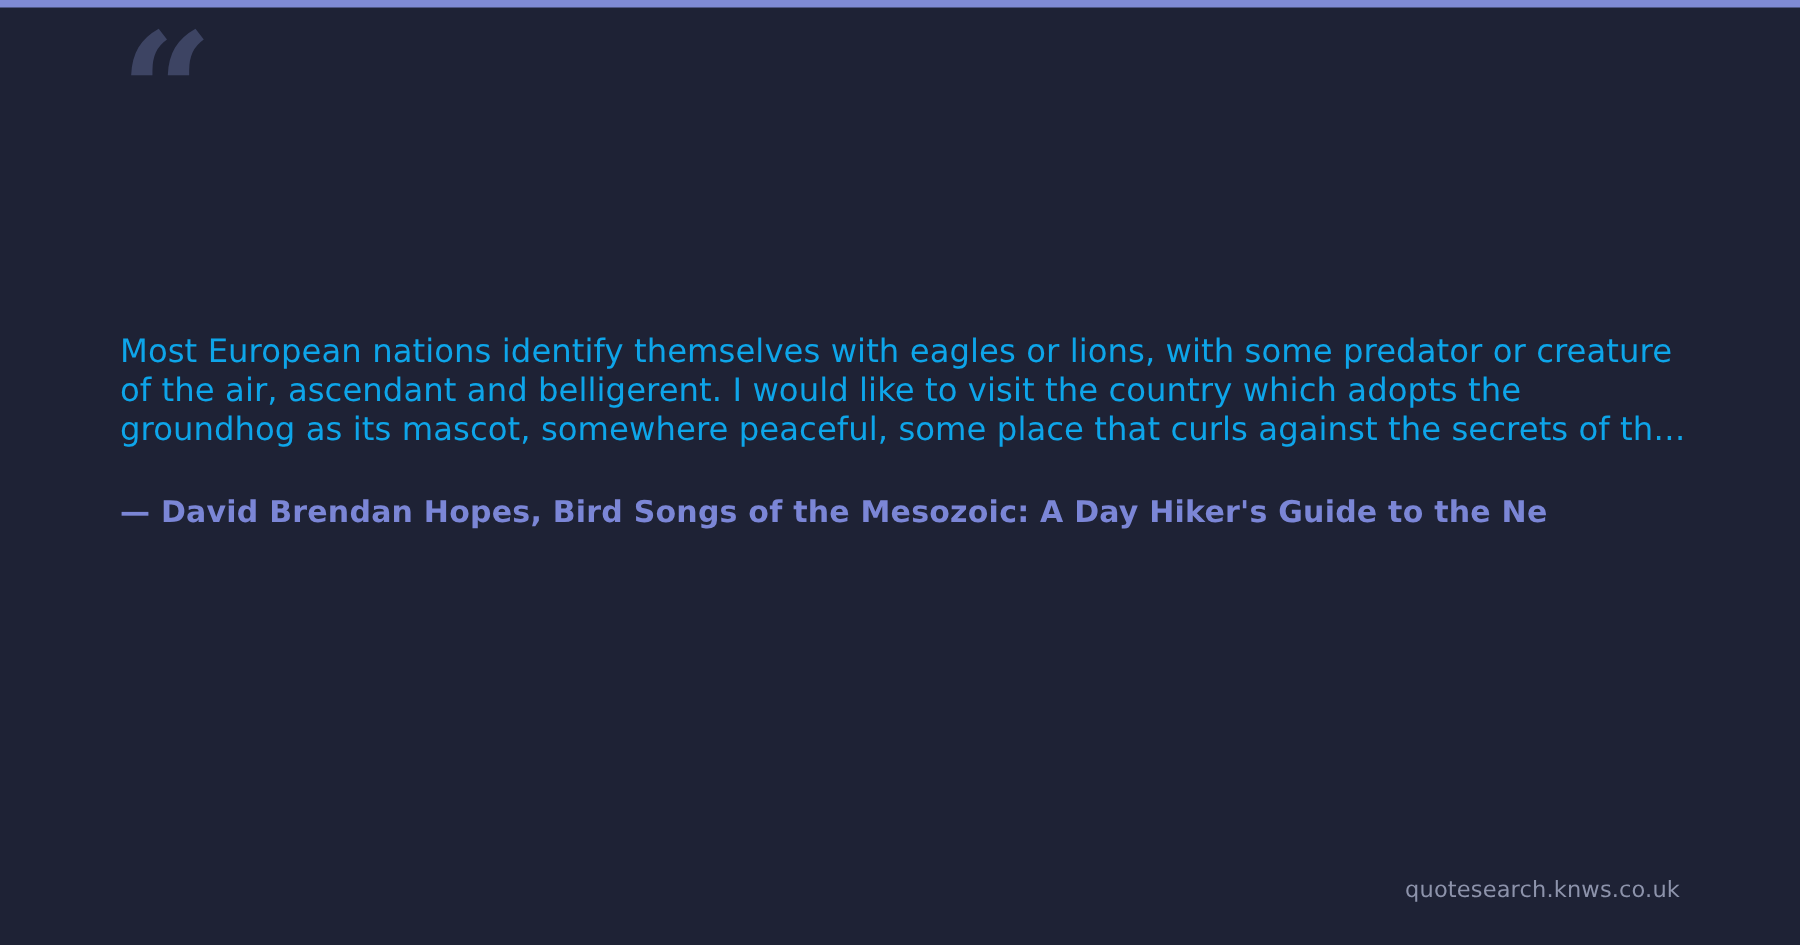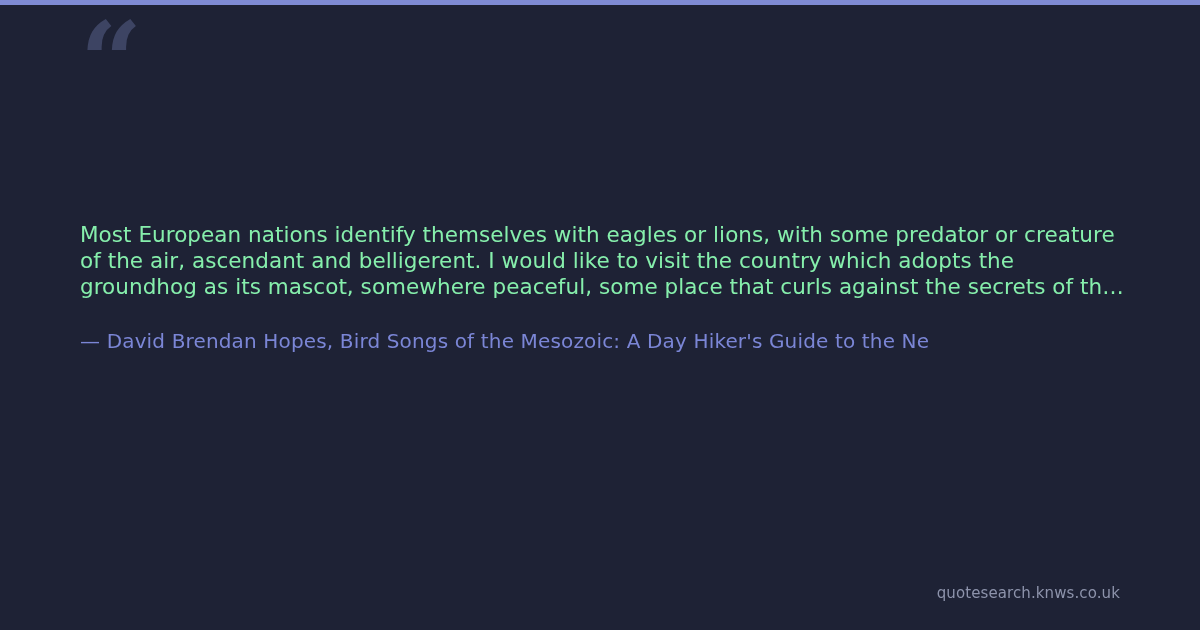--- a/index.html
+++ b/index.html
@@ -49,32 +49,32 @@
     position: absolute;
     left: 80px;
     top: 222px;
     width: 1120px;
   }
 
   .quote-text {
     font-family: "DejaVu Sans", sans-serif;
     font-size: 21.5px;
     line-height: 25.8px;
-    color: #86efac;
+    color: #0ea5e9;
     font-weight: 400;
     width: 1045px;
     letter-spacing: 0.05px;
   }
 
   .attribution {
     margin-top: 29px;
     font-family: "DejaVu Sans", sans-serif;
     font-size: 20px;
     line-height: 26px;
-    font-weight: 400;
+    font-weight: 700;
     color: #7b86d6;
     white-space: nowrap;
     letter-spacing: 0.15px;
   }
 
   .attribution-dash {
     display: inline;
   }
 
   .source-url {

